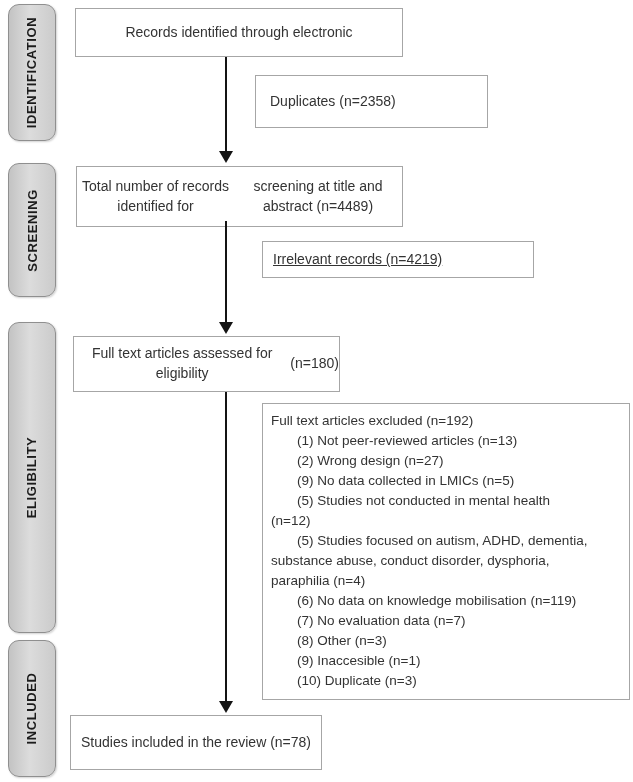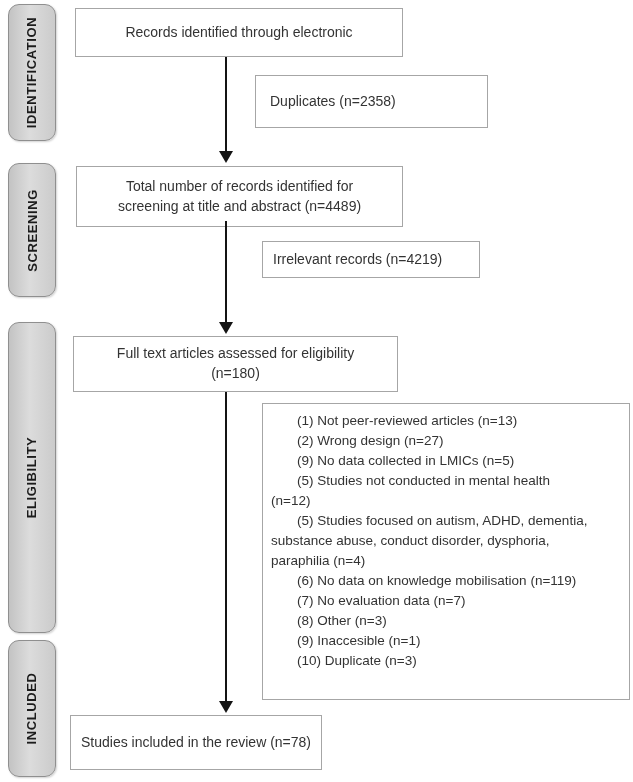--- a/index.html
+++ b/index.html
@@ -45,35 +45,35 @@
     position: absolute;
     background: #ffffff;
     border: 1px solid #a6a6a6;
     box-sizing: border-box;
     font-size: 14px;
     line-height: 1.4;
     color: #333333;
   }
   .fbox.centered {
     display: flex;
-    flex-direction: column;
+    flex-direction: row;
     align-items: center;
     justify-content: center;
     text-align: center;
   }
   .fbox.leftalign {
     display: flex;
     align-items: center;
     text-align: left;
   }
   .box-records    { left: 75px;  top: 8px;   width: 328px; height: 49px; }
   .box-duplicates { left: 255px; top: 75px;  width: 233px; height: 53px; padding-left: 14px; }
   .box-screening  { left: 76px;  top: 166px; width: 327px; height: 61px; }
-  .box-irrelevant { left: 262px; top: 241px; width: 218px; height: 37px; padding-left: 10px; }
-  .box-eligibility{ left: 73px;  top: 336px; width: 325px; height: 56px; }
+  .box-irrelevant { left: 262px; top: 241px; width: 272px; height: 37px; padding-left: 10px; text-decoration: underline; }
+  .box-eligibility{ left: 73px;  top: 336px; width: 267px; height: 56px; }
   .box-exclusion  { left: 262px; top: 403px; width: 368px; height: 297px; padding: 7px 8px; }
   .box-included   { left: 70px;  top: 715px; width: 252px; height: 55px; }
 
   .box-line { display: block; }
 
   
   .xline {
     font-size: 13.5px;
     line-height: 20px;
     color: #333333;
@@ -135,20 +135,21 @@
   <div class="fbox leftalign box-irrelevant">
     <span>Irrelevant records (n=4219)</span>
   </div>
 
   <div class="fbox centered box-eligibility">
     <span class="box-line">Full text articles assessed for eligibility</span>
     <span class="box-line">(n=180)</span>
   </div>
 
   <div class="fbox box-exclusion">
+    <div class="xline">Full text articles excluded (n=192)</div>
     <div class="xline indent">(1) Not peer-reviewed articles (n=13)</div>
     <div class="xline indent">(2) Wrong design (n=27)</div>
     <div class="xline indent">(9) No data collected in LMICs (n=5)</div>
     <div class="xline indent">(5) Studies not conducted in mental health</div>
     <div class="xline">(n=12)</div>
     <div class="xline indent">(5) Studies focused on autism, ADHD, dementia,</div>
     <div class="xline">substance abuse, conduct disorder, dysphoria,</div>
     <div class="xline">paraphilia (n=4)</div>
     <div class="xline indent">(6) No data on knowledge mobilisation (n=119)</div>
     <div class="xline indent">(7) No evaluation data (n=7)</div>

